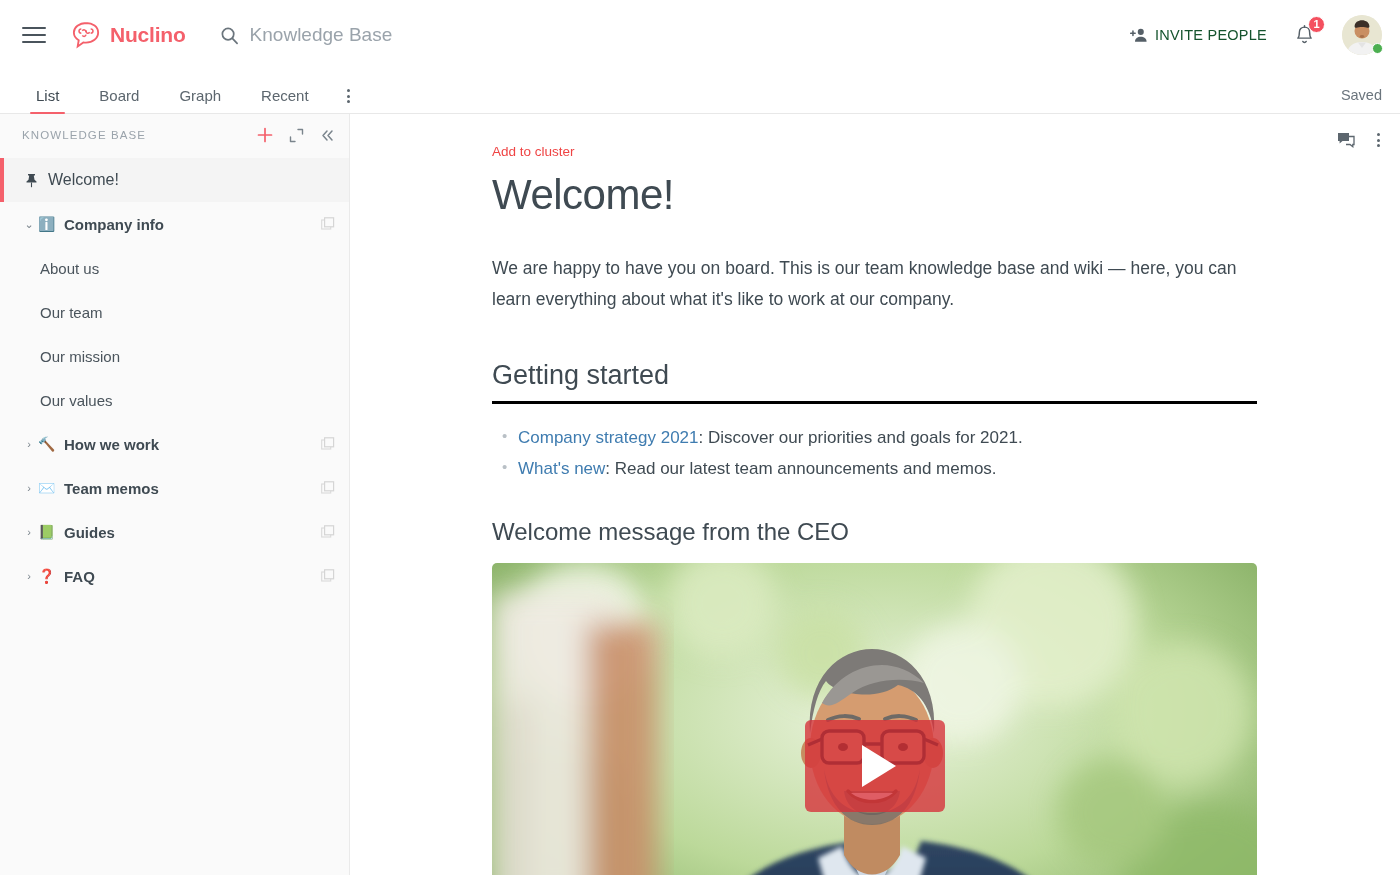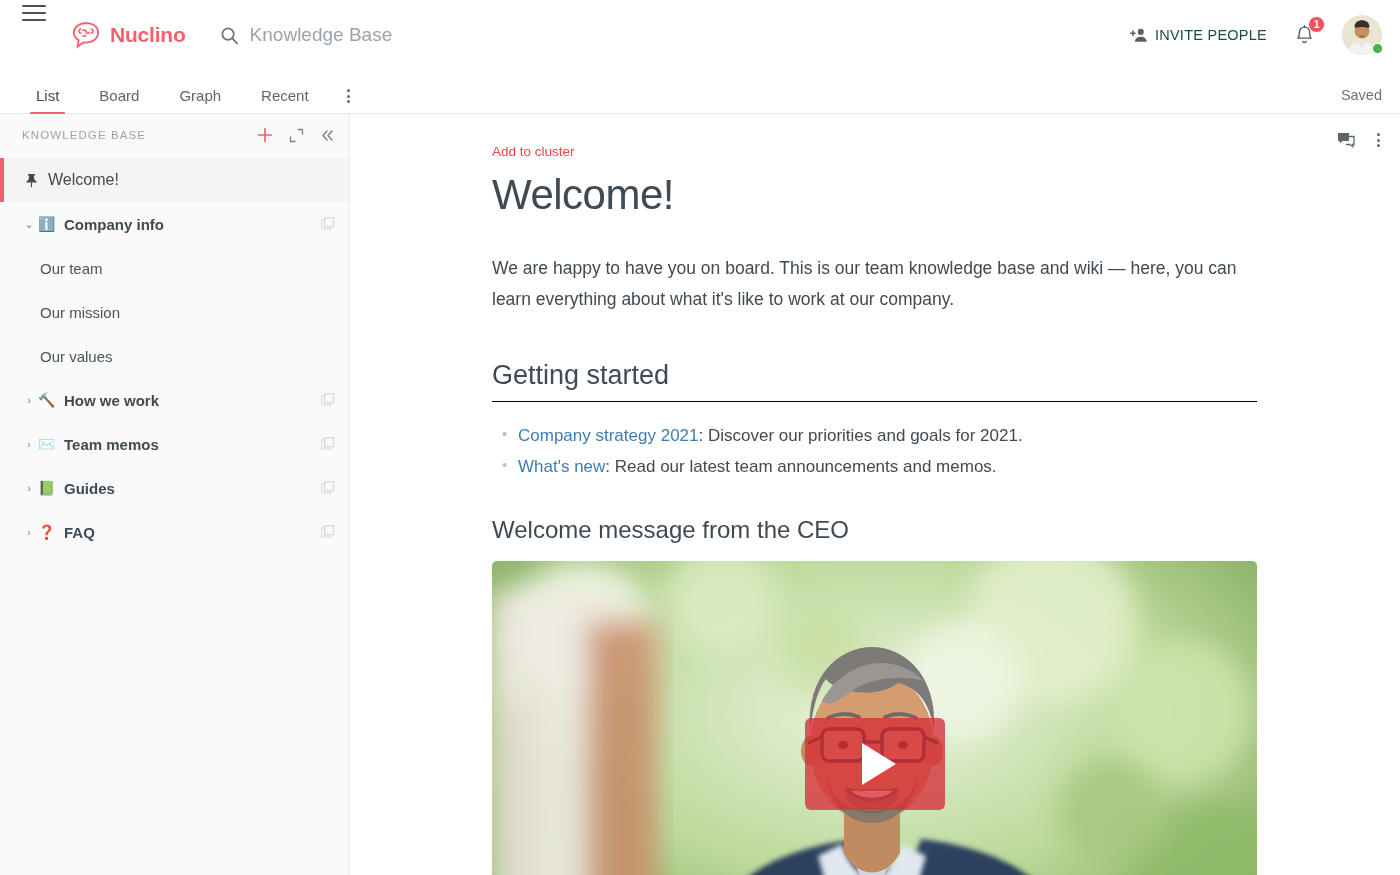--- a/index.html
+++ b/index.html
@@ -10,20 +10,21 @@
     overflow: hidden;
     font-family: "Liberation Sans", sans-serif;
     background: #ffffff;
     color: #3f4a52;
   }
 
   
   .topbar {
     height: 70px;
     display: flex;
+    align-items: center;
     background: #ffffff;
     padding: 0 18px 0 22px;
     position: relative;
   }
 
   .hamburger {
     width: 26px; height: 26px;
     display: flex; flex-direction: column;
     justify-content: center; gap: 5px;
     cursor: pointer;
@@ -207,21 +208,21 @@
     letter-spacing: -0.5px; line-height: 1.15;
     margin-bottom: 34px;
   }
   .doc-para {
     font-size: 17.5px; line-height: 1.78; color: #3f4a52;
     max-width: 745px; margin-bottom: 44px;
   }
   .h2 {
     font-size: 27px; font-weight: 400; color: #3f4a52;
     padding-bottom: 10px;
-    border-bottom: 1px solid #000000;
+    border-bottom: 3px solid #000000;
     margin-bottom: 18px;
     width: 765px;
   }
   .bullets { list-style: none; margin-bottom: 34px; }
   .bullets li {
     font-size: 17px; line-height: 1.85; color: #3f4a52;
     position: relative; padding-left: 26px;
   }
   .bullets li::before {
     content: "•"; position: absolute; left: 10px;
@@ -404,20 +405,23 @@
         <span class="sb-emoji">ℹ️</span>
         <span class="sb-label">Company info</span>
         <span class="sb-copy">
           <svg viewBox="0 0 14 14">
             <rect x="0.7" y="3" width="9" height="9" fill="none" stroke="#d7d7d7" stroke-width="1.2"></rect>
             <rect x="3.6" y="0.8" width="9" height="9" fill="#fafafa" stroke="#cfcfcf" stroke-width="1.2"></rect>
           </svg>
         </span>
       </div>
 
+      <div class="sb-item nested">
+        <span class="sb-label">About us</span>
+      </div>
       <div class="sb-item nested">
         <span class="sb-label">Our team</span>
       </div>
       <div class="sb-item nested">
         <span class="sb-label">Our mission</span>
       </div>
       <div class="sb-item nested">
         <span class="sb-label">Our values</span>
       </div>
 

